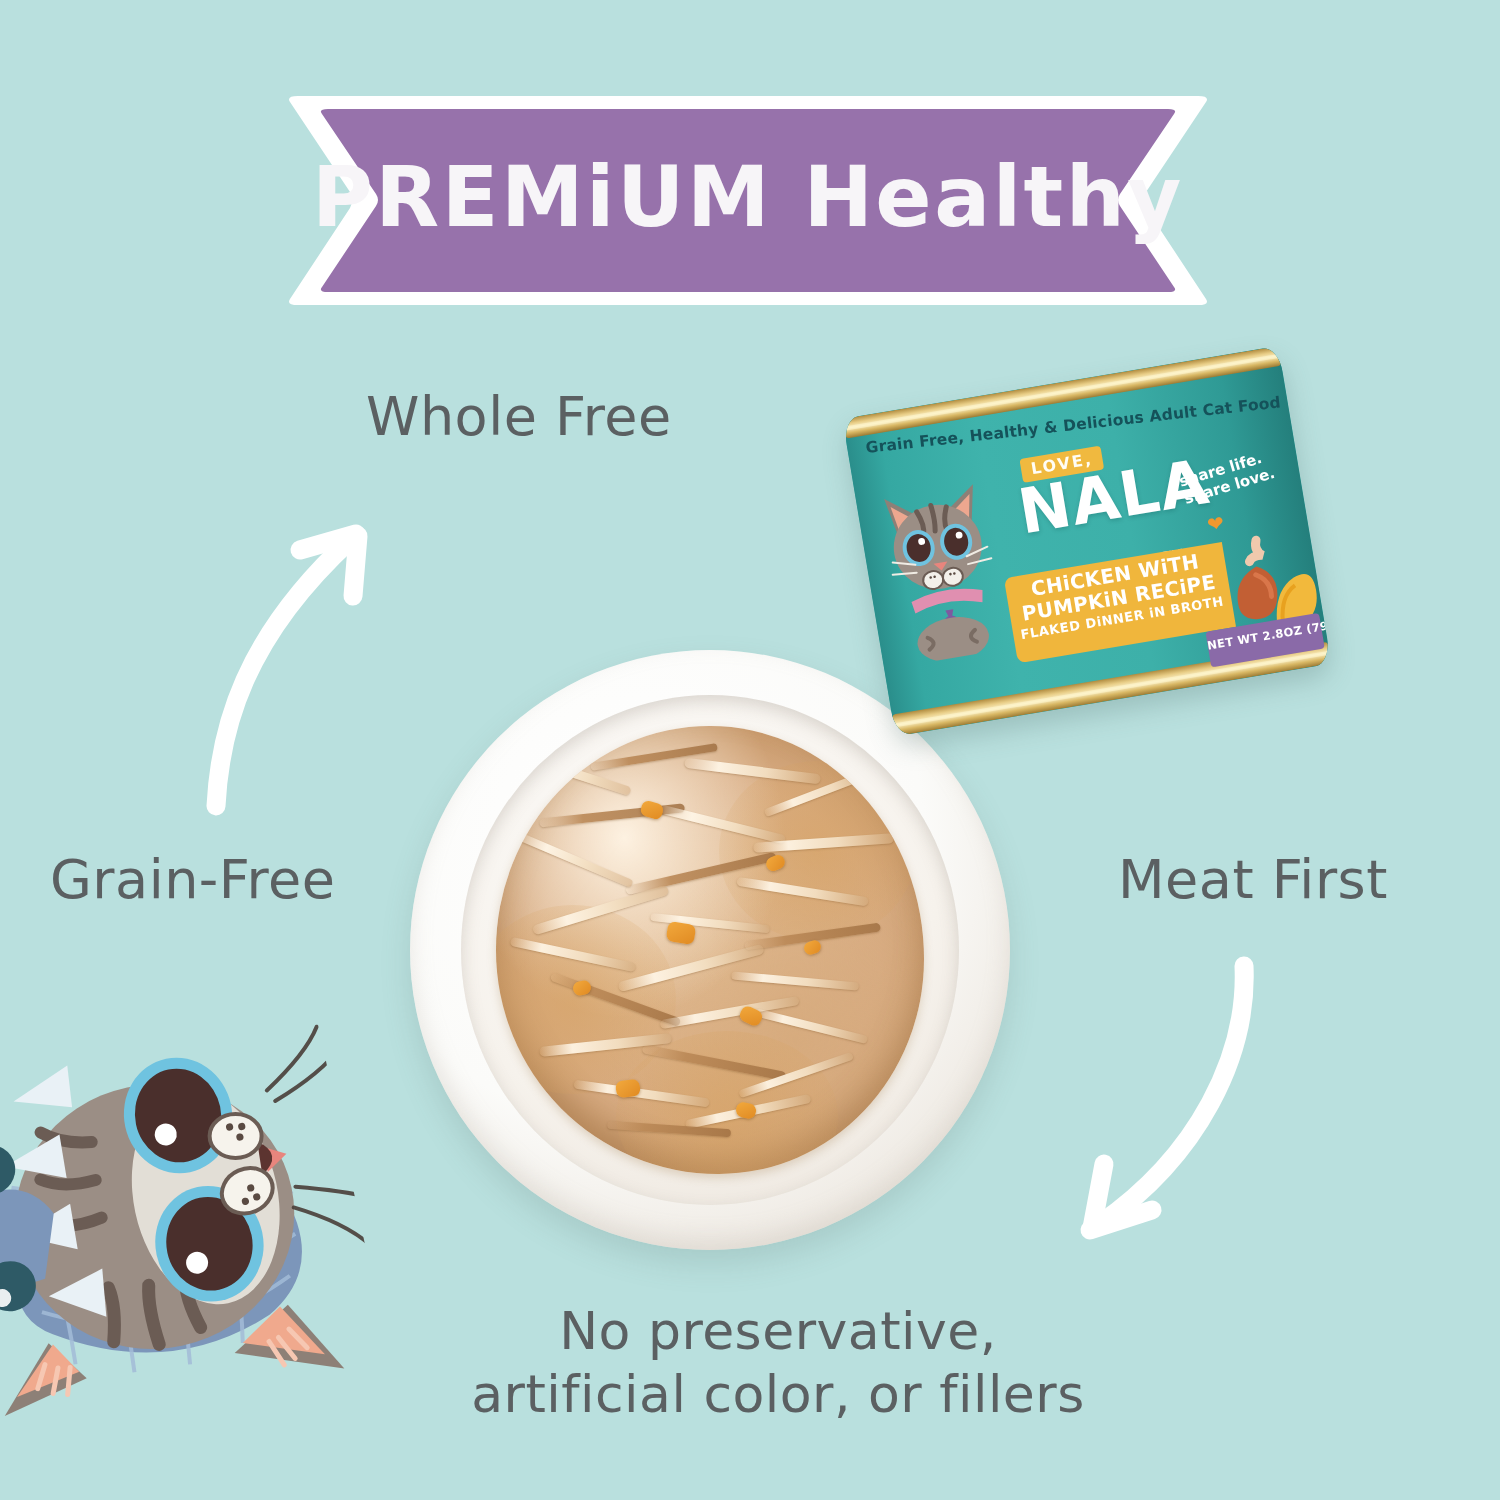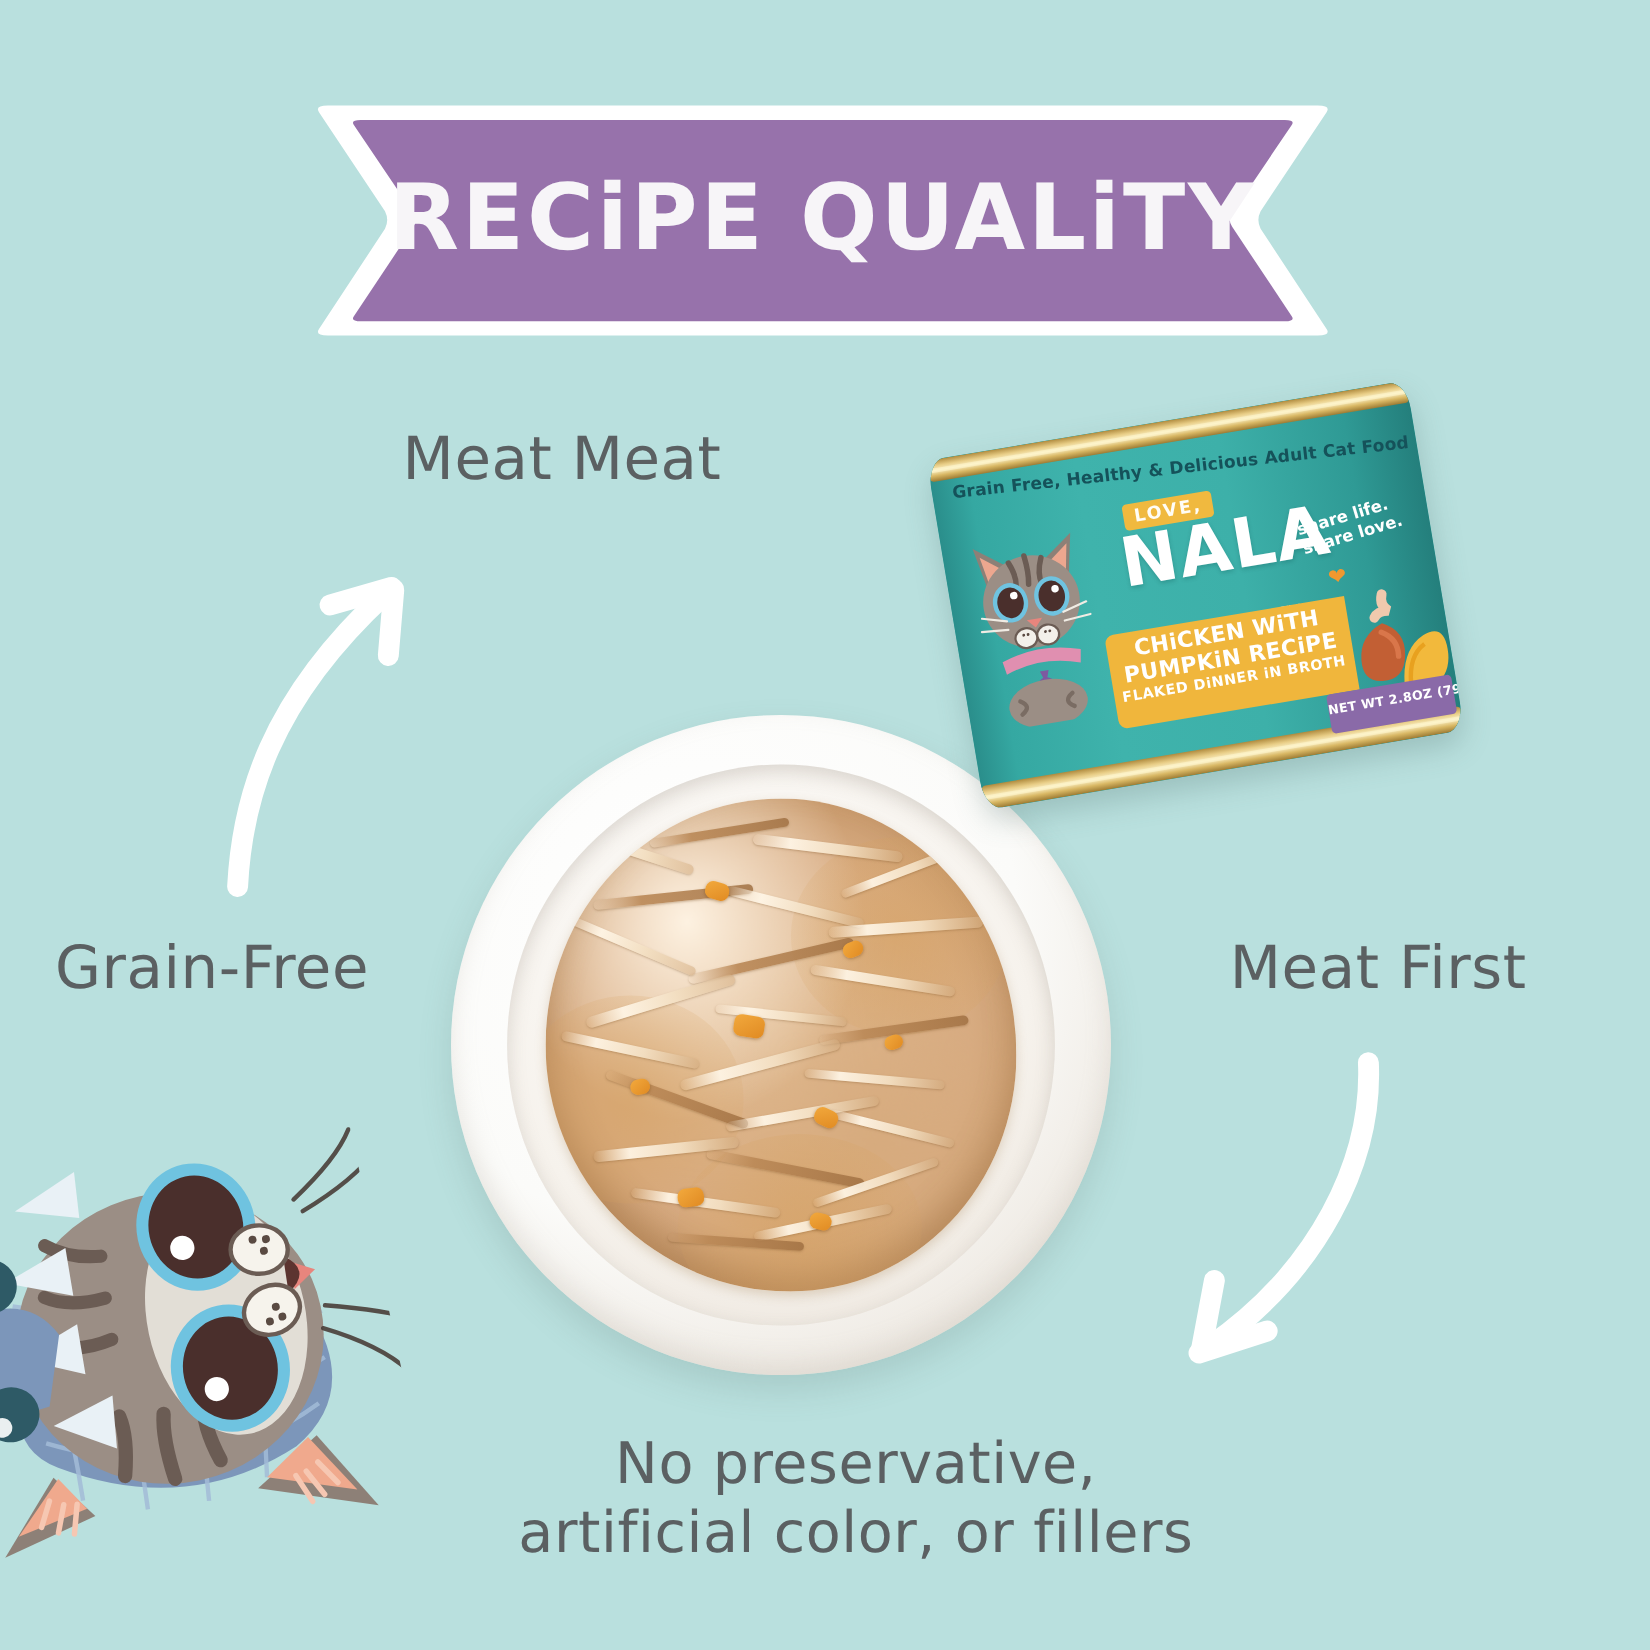--- a/index.html
+++ b/index.html
@@ -232,24 +232,24 @@
                L 852,106
                Q 848,112 852,118
                L 906,199
                Q 910,204 900,204
                L 60,204
                Q 50,204 54,199
                L 108,118
                Q 112,112 108,106
                Z" fill="#9772ab"></path>
     </svg>
-    <div class="banner-text">RECiPE QUALiTY</div>
+    <div class="banner-text">PREMiUM Healthy</div>
   </div>
 
-  <div class="flabel" id="lbl-whole">Meat Meat</div>
+  <div class="flabel" id="lbl-whole">Whole Free</div>
   <div class="flabel" id="lbl-meatfirst">Meat First</div>
   <div class="flabel" id="lbl-grain">Grain-Free</div>
   <div class="flabel" id="lbl-nopres">
     <span class="l1">No preservative,</span>
     <span class="l2">artificial color, or fillers</span>
   </div>
 
   <svg class="arrow" id="arrow-up" viewBox="0 0 230 340">
     <path d="M 38,318 C 42,240 66,150 172,52" stroke="#ffffff" stroke-width="19" fill="none" stroke-linecap="round"></path>
     <path d="M 122,62 L 178,46" stroke="#ffffff" stroke-width="19" fill="none" stroke-linecap="round"></path>

